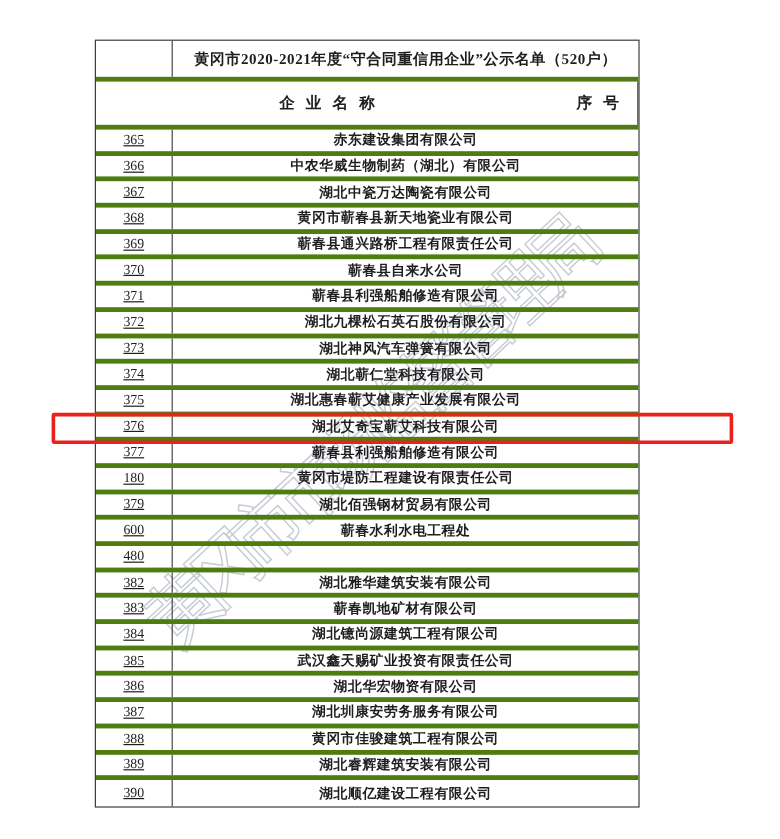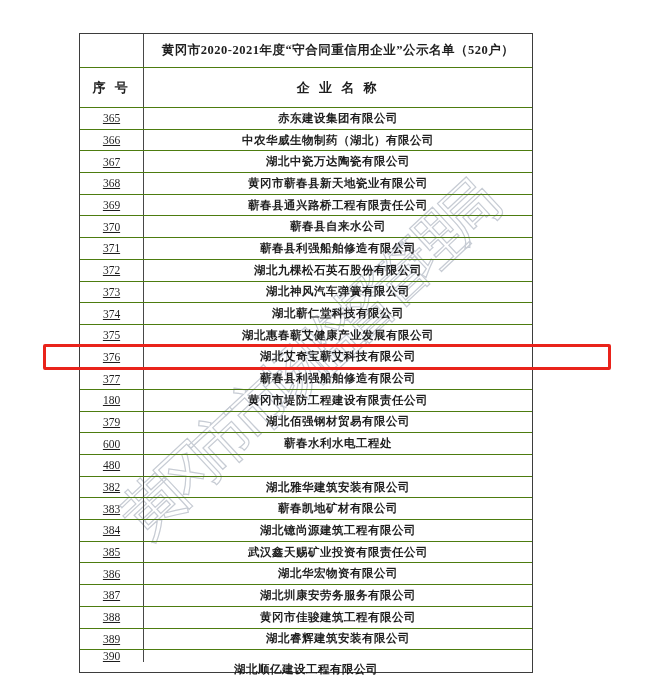--- a/index.html
+++ b/index.html
@@ -46,21 +46,21 @@
     left: 79px;
     top: 33px;
     width: 454px;
     border: 1.5px solid #3d3d3d;
     box-sizing: border-box;
     z-index: 2;
     background: transparent;
   }
   .row {
     display: flex;
-    border-bottom: 1px solid #4d7c0f;
+    border-bottom: 4px solid #4d7c0f;
     box-sizing: border-box;
   }
   .cell {
     display: flex;
     align-items: center;
     justify-content: center;
     box-sizing: border-box;
     text-align: center;
   }
   .no-cell {
@@ -76,21 +76,21 @@
     font-size: 12.5px;
     letter-spacing: 0.5px;
   }
   .header-row { height: 40px; }
   .header-row .cell {
     font-weight: 700;
     font-size: 13px;
     letter-spacing: 3px;
   }
   .data-row { height: 21.69px; }
-  .data-row:last-child { border-bottom: none; flex-direction: column; }
+  .data-row:last-child { border-bottom: none; }
   .data-row .no-cell { font-size: 11.5px; text-decoration: underline; }
   .data-row .name-cell {
     font-size: 11.5px;
     letter-spacing: 0.5px;
   }
 
   
   .highlight-box {
     position: absolute;
     left: 43px;
@@ -112,22 +112,22 @@
   <div class="watermark">黄冈市市场监督管理局</div>
 
   <div class="doc-table">
 
     <div class="row title-row">
       <div class="cell no-cell"></div>
       <div class="cell name-cell">黄冈市2020-2021年度“守合同重信用企业”公示名单（520户）</div>
     </div>
 
     <div class="row header-row">
+      <div class="cell name-cell">企 业 名 称</div>
       <div class="cell no-cell">序 号</div>
-      <div class="cell name-cell">企 业 名 称</div>
     </div>
 
     <div id="rows-container">
       <div class="row data-row">
         <div class="cell no-cell">365</div>
         <div class="cell name-cell">赤东建设集团有限公司</div>
       </div>
 
       <div class="row data-row">
         <div class="cell no-cell">366</div>

